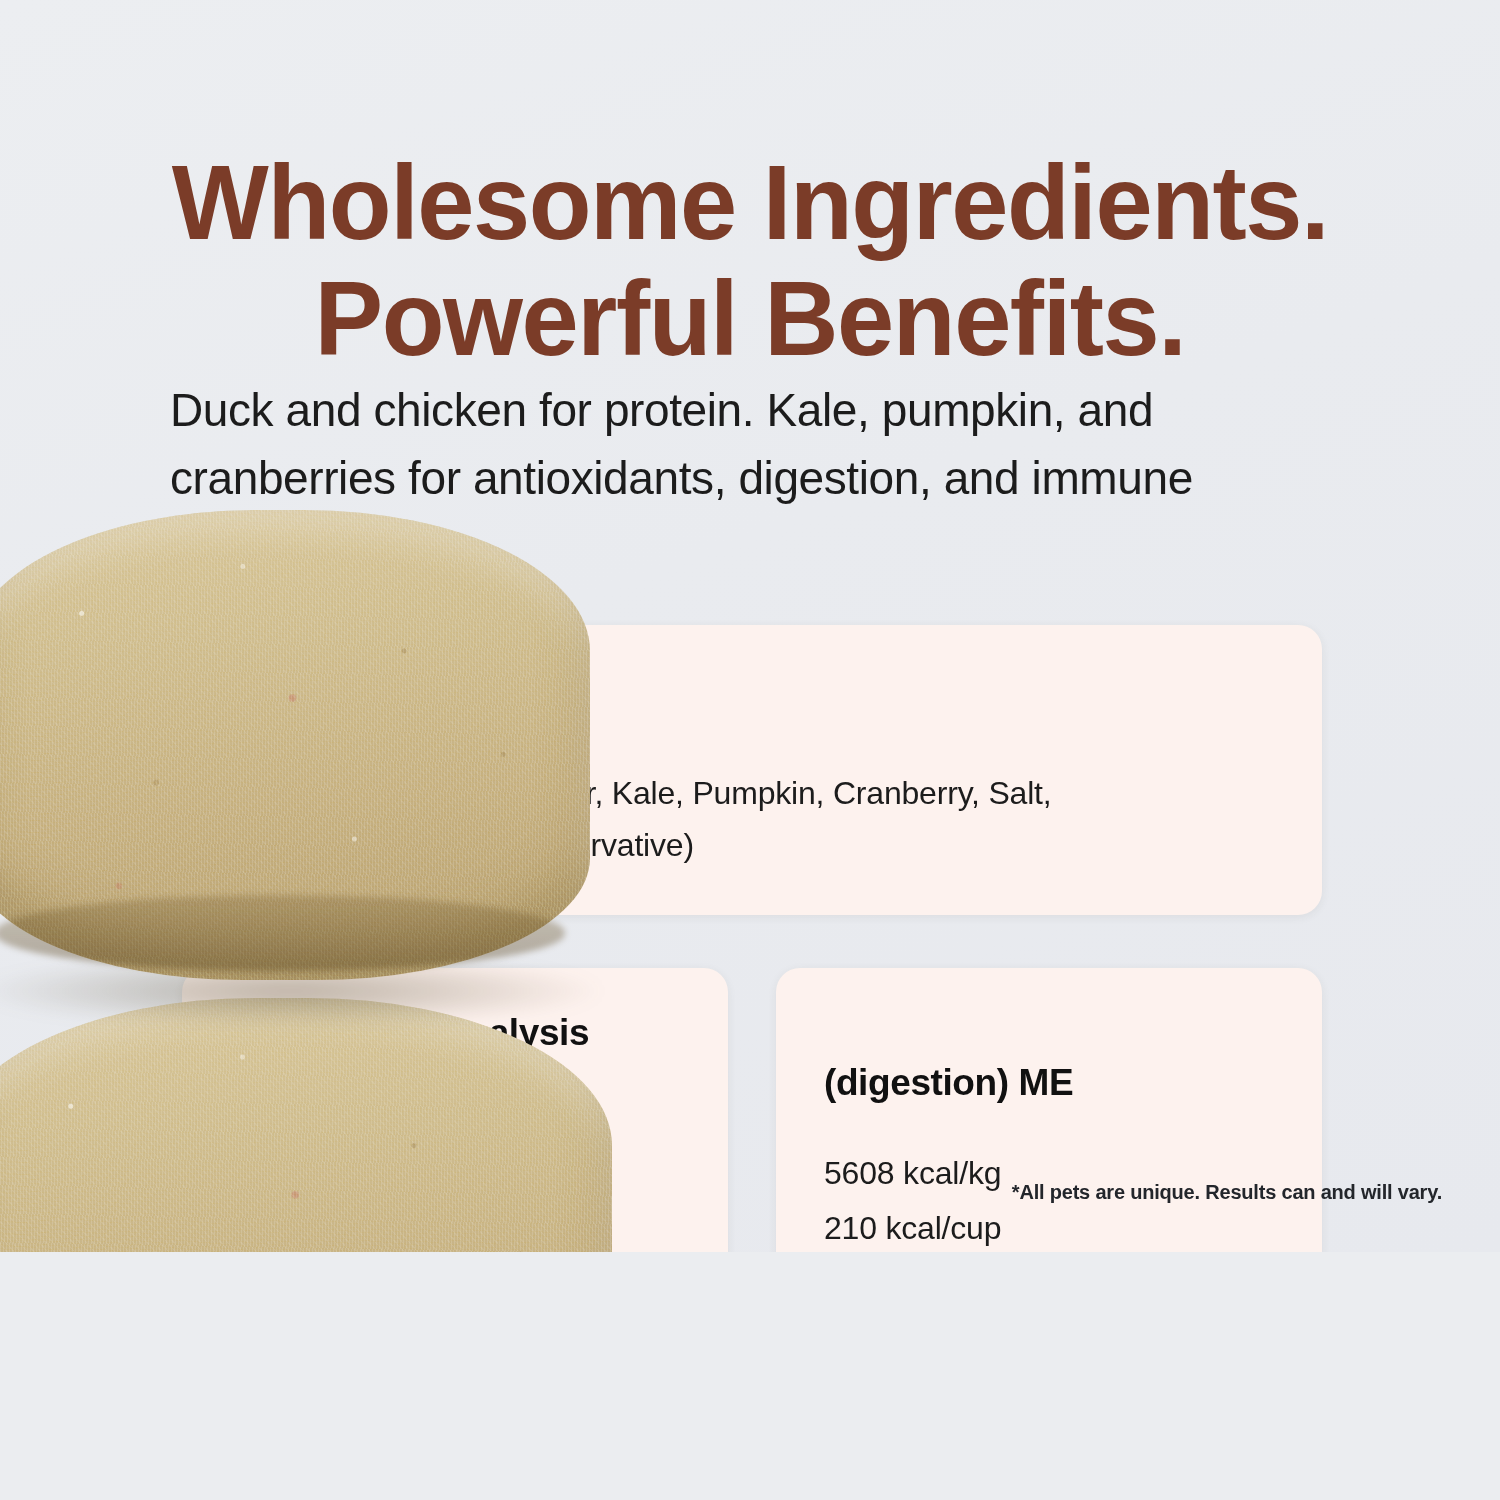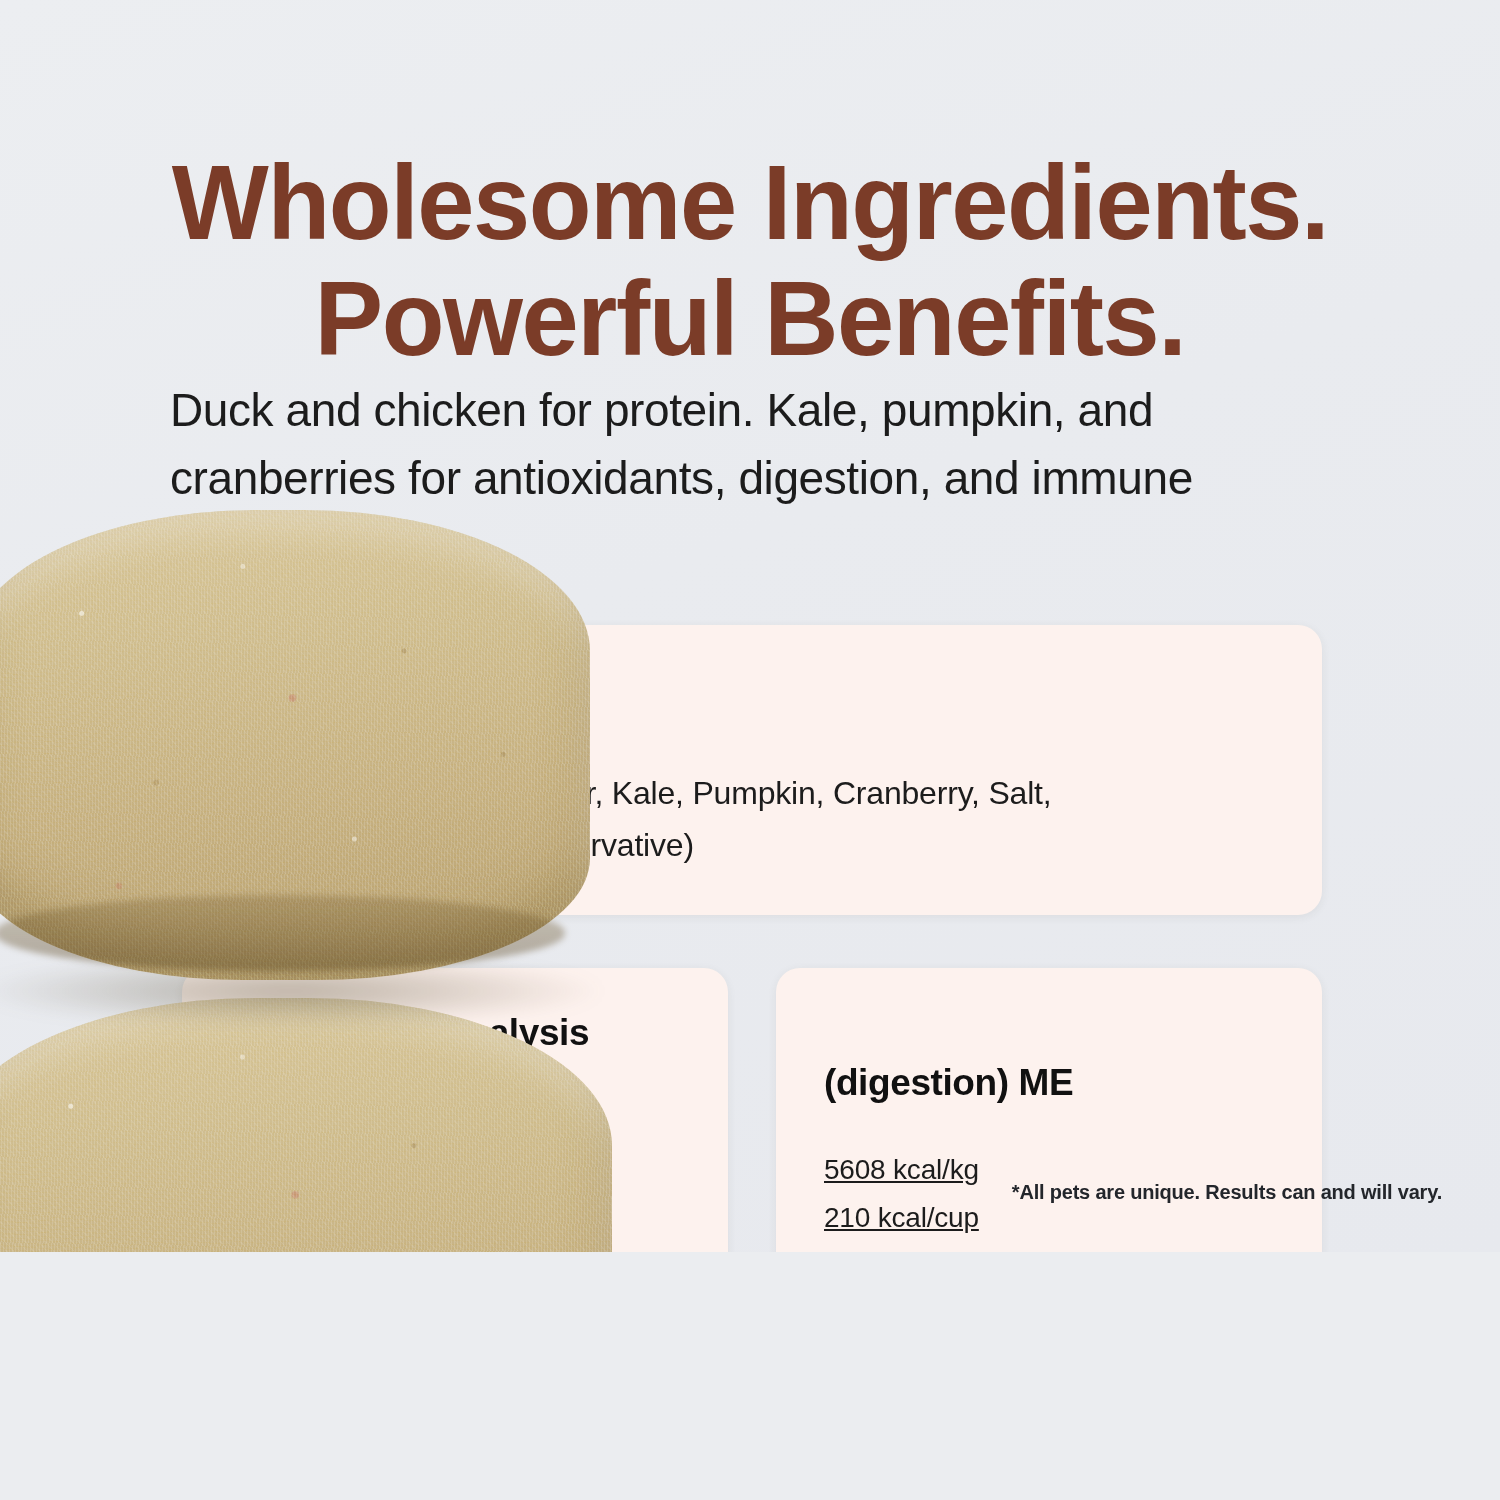--- a/index.html
+++ b/index.html
@@ -121,21 +121,21 @@
     letter-spacing:-.2px;
   }
 
   .card-ingredients .card-title{ left:44px; top:56px; font-size:38px; }
   .card-ingredients .card-body { left:44px; top:142px; right:40px; font-size:32px; line-height:1.63; }
 
   .card-ga .card-title{ left:48px; top:44px; font-size:37px; }
   .card-ga .card-body { left:48px; top:122px; right:26px; font-size:32px; line-height:1.78; }
 
   .card-cal .card-title{ left:48px; top:42px; right:30px; font-size:37px; line-height:1.32; }
-  .card-cal .card-body { left:48px; top:178px; right:26px; font-size:28px; line-height:1.72;text-decoration:underline; }
+  .card-cal .card-body { left:48px; top:178px; right:26px; font-size:32px; line-height:1.72; }
 
   .ga-line, .cal-line, .ing-line{ display:block; }
 
   
   .footnote{
     position:absolute;right:58px;bottom:48px;
     font-size:20px;
     font-weight:600;
     color:#23262b;
     letter-spacing:-.2px;

